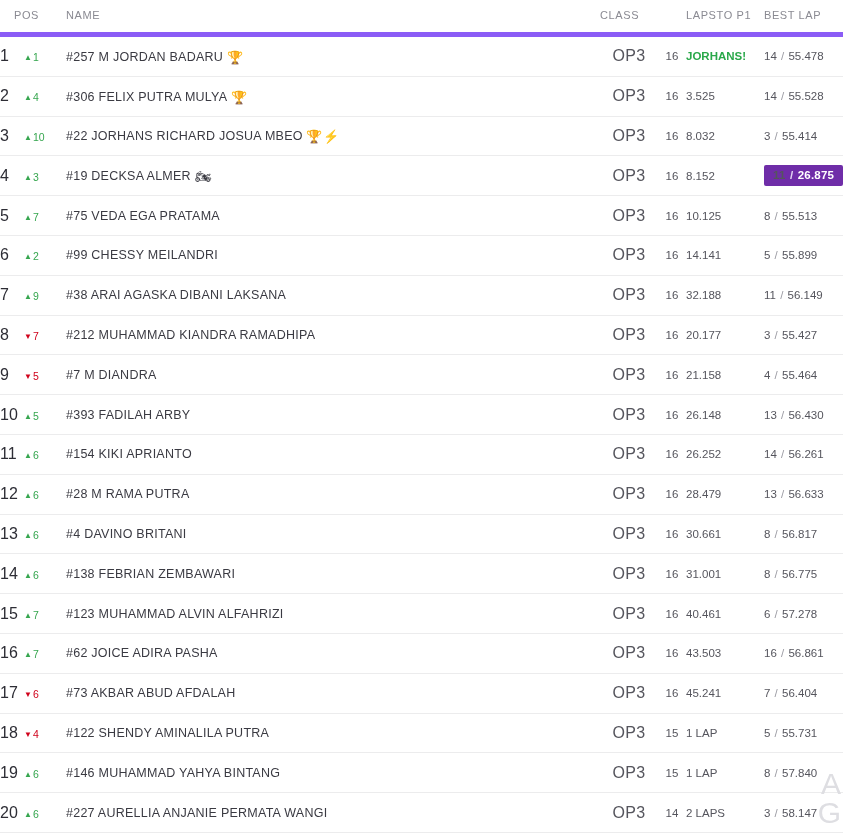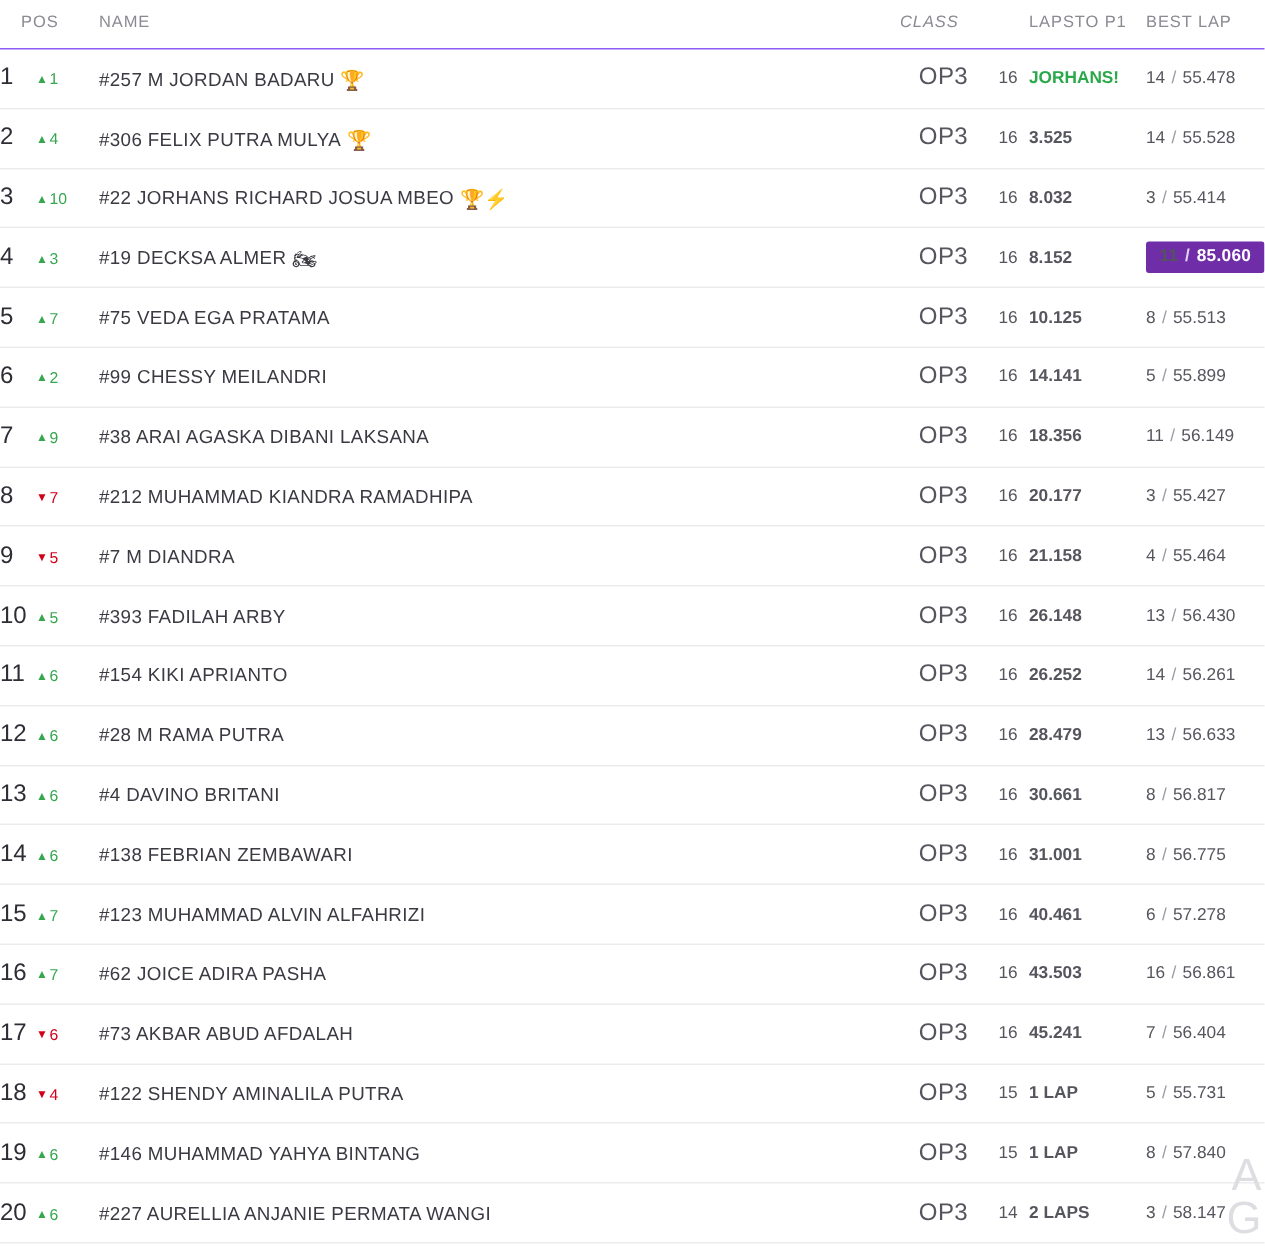--- a/index.html
+++ b/index.html
@@ -21,26 +21,26 @@
     table-layout: fixed;
   }
   .results th {
     font-size: 11px;
     font-weight: normal;
     letter-spacing: 0.6px;
     color: #8a8a92;
     text-transform: uppercase;
     text-align: left;
     padding: 9px 0 11px 0;
-    border-bottom: 1px solid #8b5cf6;
+    border-bottom: 5px solid #8b5cf6;
     background: #ffffff;
   }
   .col-pos    { width: 52px;  padding-left: 14px !important; }
   .col-name   { width: 534px; }
-  .col-class  { width: 58px;  text-align: right; font-style: italic; }
+  .col-class  { width: 58px;  text-align: right; }
   .col-laps   { width: 28px;  text-align: center !important; }
   .col-lapsto { width: 78px;  text-align: left !important; margin-top: 29px; }
   .col-best   { width: 93px;  text-align: left !important; }
 
   .results td {
     border-bottom: 1px solid #ececed;
     padding: 0;
     vertical-align: middle;
     height: 38.8px;
   }
@@ -89,21 +89,20 @@
   }
   .row-laps {
     text-align: center;
     font-size: 11.5px;
     color: #55555d;
   }
   .row-gap {
     font-size: 11.5px;
     color: #55555d;
     padding-left: 2px;
-    font-weight: bold;
   }
   .row-gap.winner {
     color: #2aa84a;
     font-weight: bold;
   }
   .row-best {
     font-size: 11.5px;
     color: #55555d;
     padding-left: 2px;
   }
@@ -171,21 +170,21 @@
         <td class="row-laps">16</td>
         <td class="row-gap">8.032</td>
         <td class="row-best"><span><span class="lapno">3</span><span class="sep"> / </span><span>55.414</span></span></td>
       </tr>
       <tr>
         <td class="row-pos"><span class="posnum">4</span><span class="delta up"><span class="arrow">▲</span><span>3</span></span></td>
         <td class="row-name"><span>#19 DECKSA ALMER</span><span class="badge-emoji">🏍</span></td>
         <td class="row-class">OP3</td>
         <td class="row-laps">16</td>
         <td class="row-gap">8.152</td>
-        <td class="row-best"><span class="best-highlight"><span class="lapno">11</span><span class="sep"> / </span><span>85.060</span></span></td>
+        <td class="row-best"><span class="best-highlight"><span class="lapno">11</span><span class="sep"> / </span><span>26.875</span></span></td>
       </tr>
       <tr>
         <td class="row-pos"><span class="posnum">5</span><span class="delta up"><span class="arrow">▲</span><span>7</span></span></td>
         <td class="row-name"><span>#75 VEDA EGA PRATAMA</span></td>
         <td class="row-class">OP3</td>
         <td class="row-laps">16</td>
         <td class="row-gap">10.125</td>
         <td class="row-best"><span><span class="lapno">8</span><span class="sep"> / </span><span>55.513</span></span></td>
       </tr>
       <tr>
@@ -194,21 +193,21 @@
         <td class="row-class">OP3</td>
         <td class="row-laps">16</td>
         <td class="row-gap">14.141</td>
         <td class="row-best"><span><span class="lapno">5</span><span class="sep"> / </span><span>55.899</span></span></td>
       </tr>
       <tr>
         <td class="row-pos"><span class="posnum">7</span><span class="delta up"><span class="arrow">▲</span><span>9</span></span></td>
         <td class="row-name"><span>#38 ARAI AGASKA DIBANI LAKSANA</span></td>
         <td class="row-class">OP3</td>
         <td class="row-laps">16</td>
-        <td class="row-gap">18.356</td>
+        <td class="row-gap">32.188</td>
         <td class="row-best"><span><span class="lapno">11</span><span class="sep"> / </span><span>56.149</span></span></td>
       </tr>
       <tr>
         <td class="row-pos"><span class="posnum">8</span><span class="delta down"><span class="arrow">▼</span><span>7</span></span></td>
         <td class="row-name"><span>#212 MUHAMMAD KIANDRA RAMADHIPA</span></td>
         <td class="row-class">OP3</td>
         <td class="row-laps">16</td>
         <td class="row-gap">20.177</td>
         <td class="row-best"><span><span class="lapno">3</span><span class="sep"> / </span><span>55.427</span></span></td>
       </tr>

